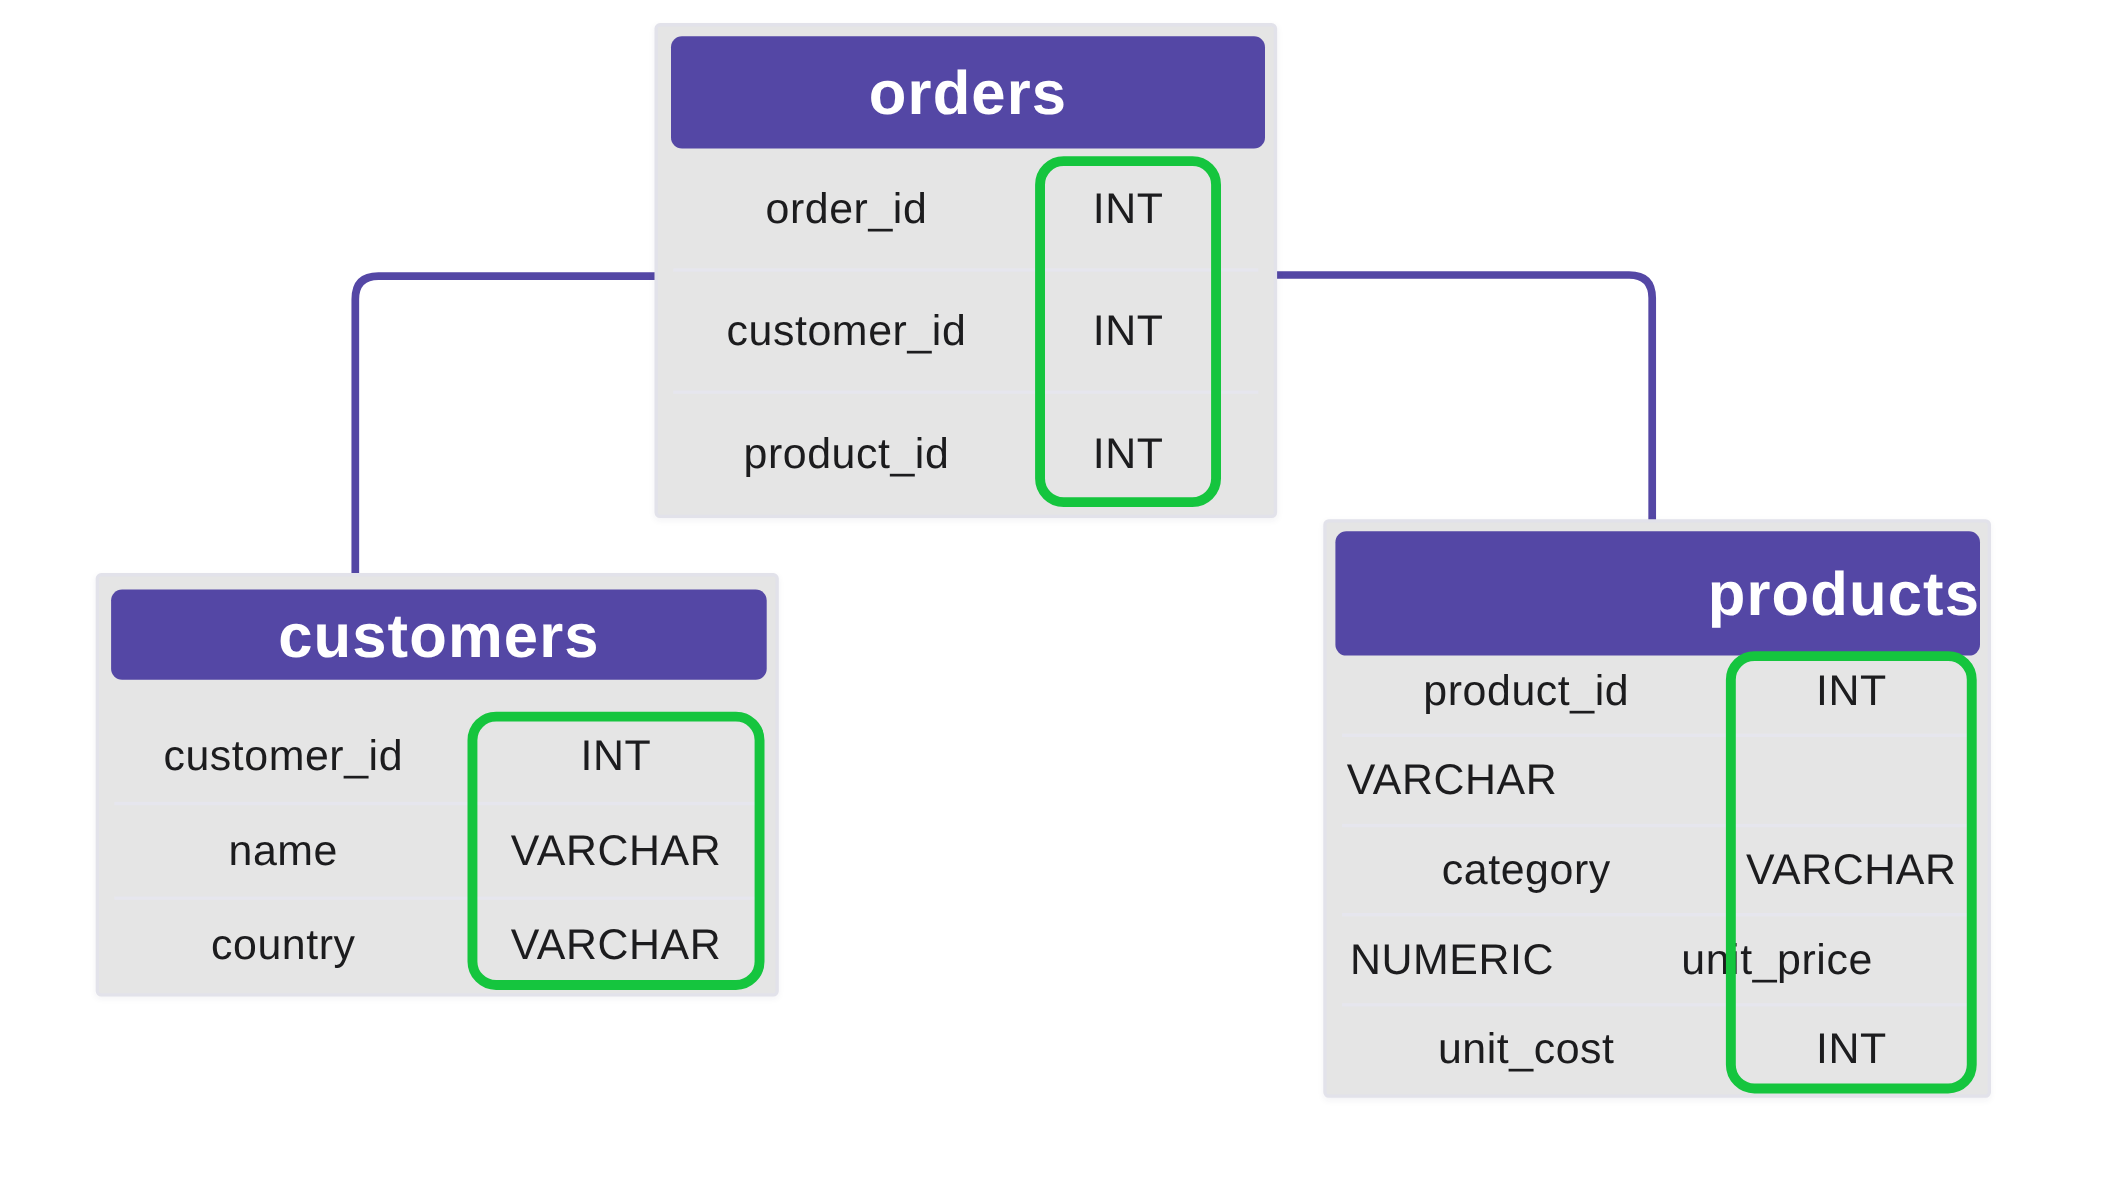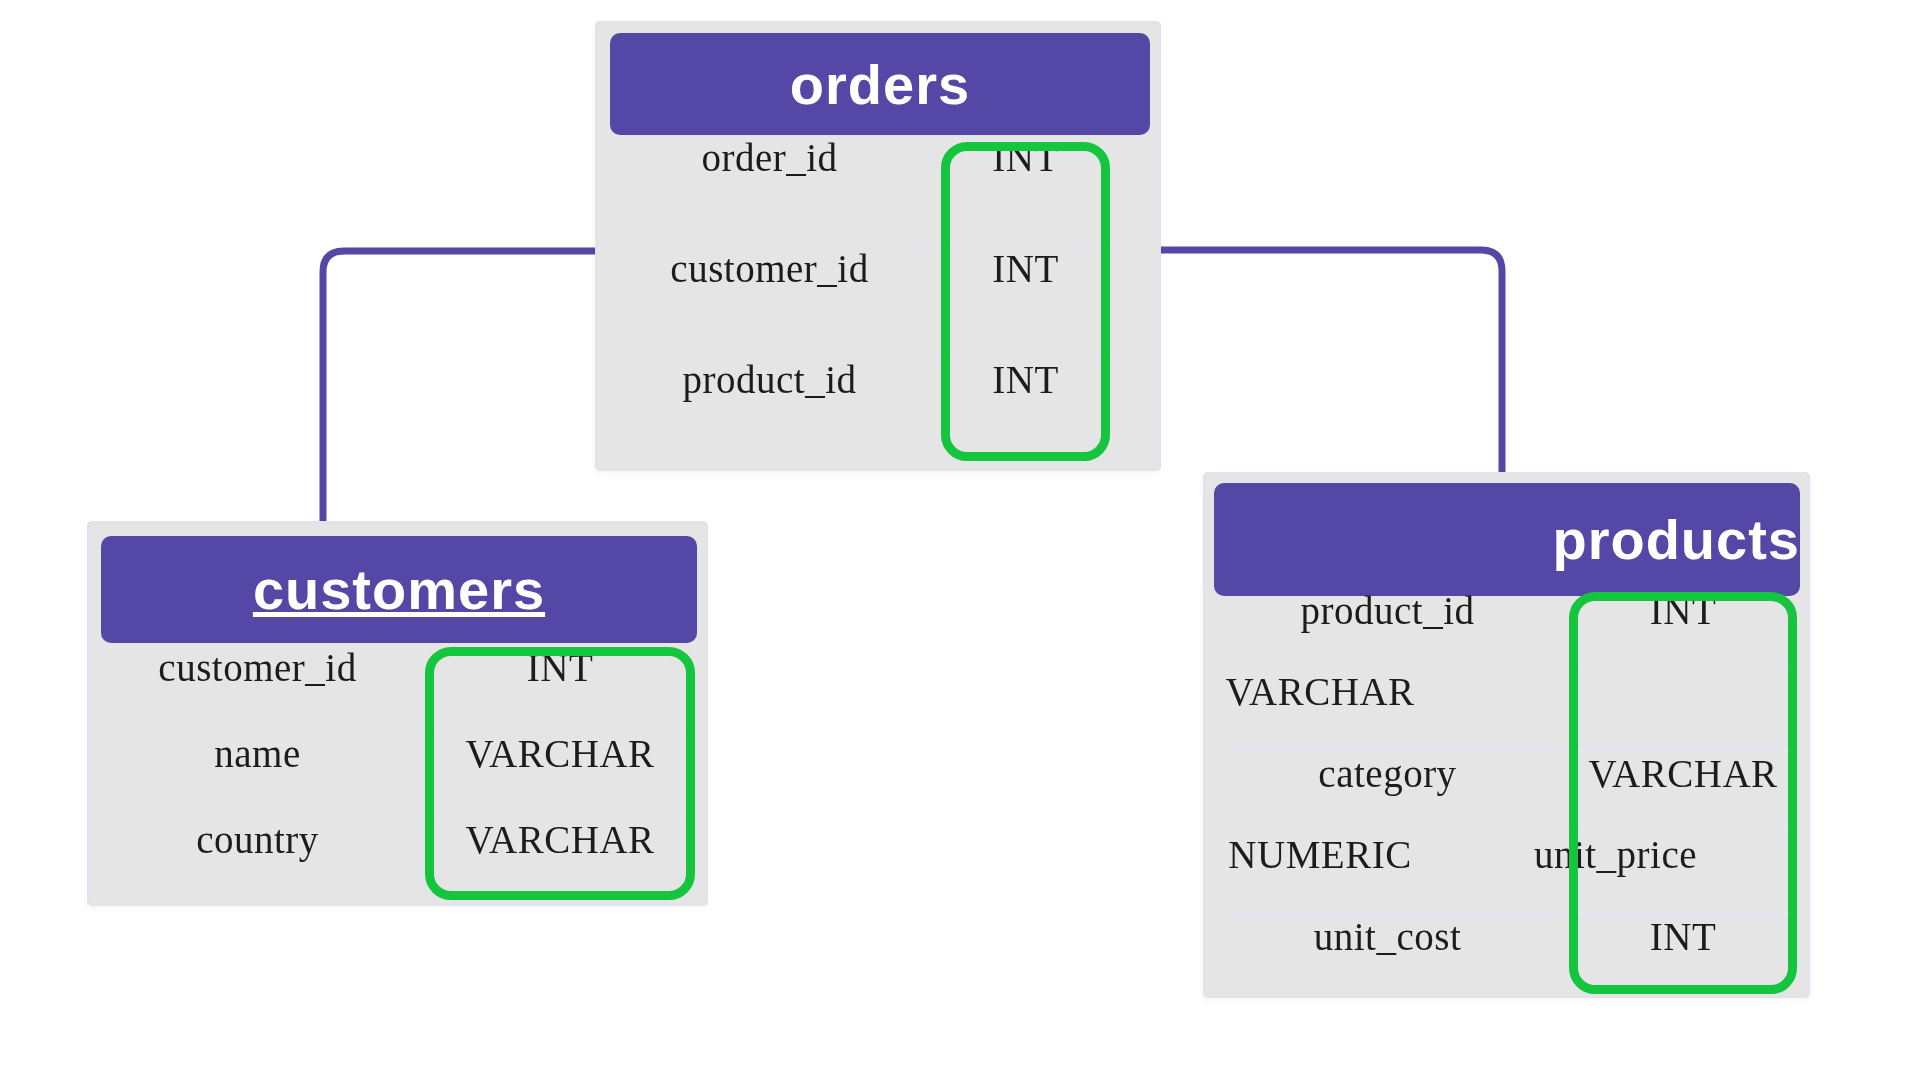--- a/index.html
+++ b/index.html
@@ -39,22 +39,21 @@
   .rows {
     position: absolute;
     left: 0; right: 0; bottom: 0;
     display: flex;
     flex-direction: column;
   }
   .row {
     position: relative;
     flex: 1;
     display: flex;
-    align-items: flex-start;
-    font-family: Liberation Serif, serif;
+    align-items: center;
   }
   .row:not(:last-child)::after {
     content: "";
     position: absolute;
     left: 14px; right: 14px; bottom: -1px;
     height: 3px;
     background: #e6e6ee;
   }
   .cell {
     display: flex;
@@ -76,21 +75,21 @@
   
   .t-orders   { left: 595px;  top: 21px;  width: 566px; height: 450px; }
   .t-orders .thead    { left: 12px; top: 9px;  width: 540px; height: 102px; }
   .t-orders .rows     { top: 111px; }
   .t-orders .cell.name{ width: 343px; }
   .t-orders .cell.type{ width: 169px; }
   .t-orders .green-box{ left: 343px; top: 118px; width: 169px; height: 319px; }
 
   
   .t-customers { left: 87px; top: 521px; width: 621px; height: 385px; }
-  .t-customers .thead    { left: 11px; top: 12px; width: 596px; height: 107px; text-decoration: underline; }
+  .t-customers .thead    { left: 11px; top: 12px; width: 596px; height: 82px; }
   .t-customers .rows     { top: 121px; }
   .t-customers .cell.name{ width: 335px; }
   .t-customers .cell.type{ width: 270px; }
   .t-customers .green-box{ left: 335px; top: 123px; width: 270px; height: 253px; }
 
   
   .t-products { left: 1203px; top: 472px; width: 607px; height: 526px; }
   .t-products .thead    { left: 8px;  top: 8px;  width: 586px; height: 113px; justify-content: flex-end; }
   .t-products .rows     { top: 113px; }
   .t-products .cell.name{ width: 363px; }

